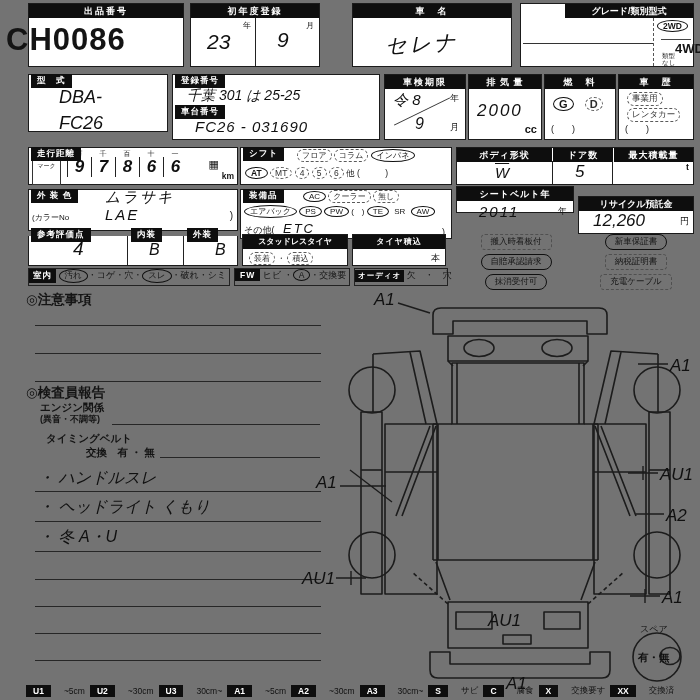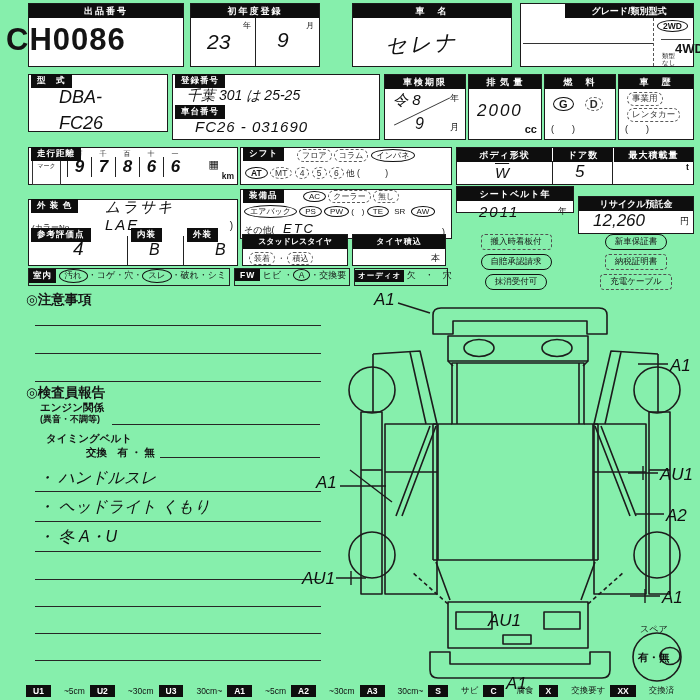--- a/index.html
+++ b/index.html
@@ -1,16 +1,16 @@
 <!DOCTYPE html>
 <html><head>
 <meta charset="utf-8">
 <style>
   html,body{margin:0;padding:0;background:#e8e8e8;}
-  .sheet{position:relative;width:700px;height:700px;background:#86efac;overflow:hidden;
+  .sheet{position:relative;width:700px;height:700px;background:#737373;overflow:hidden;
          font-family:"Liberation Sans","DejaVu Sans",sans-serif;color:#141414;}
   .abs{position:absolute;}
   .box{position:absolute;border:1.6px solid #1b1b1b;background:#fff;box-sizing:border-box;}
   .bar{background:#0e0e0e;color:#fff;font-size:9px;font-weight:bold;text-align:center;
        height:14px;line-height:14px;letter-spacing:2px;}
   .tag{position:absolute;background:#0e0e0e;color:#fff;font-size:8.5px;font-weight:bold;
        padding:1px 6px;letter-spacing:1px;white-space:nowrap;z-index:3;}
   .hand{font-style:italic;color:#101010;}
   .circ{display:inline-block;border:1.7px solid #101010;border-radius:50%;padding:0 5px;}
   .dashopt{display:inline-block;border:1px dashed #5a5a5a;border-radius:8px;padding:0 4px;color:#2e2e2e;}
@@ -167,21 +167,21 @@
       <div class="bar" style="flex:0 0 60px;border-left:1px solid #fff;letter-spacing:1px;">ドア数</div>
       <div class="bar" style="flex:1;border-left:1px solid #fff;letter-spacing:1px;">最大積載量</div>
     </div>
     <div class="abs" style="left:95px;top:13px;bottom:0;border-left:1.2px solid #222;"></div>
     <div class="abs" style="left:155px;top:13px;bottom:0;border-left:1.2px solid #222;"></div>
     <div class="abs hand" style="left:38px;top:16px;font-size:15px;text-decoration:overline;">W</div>
     <div class="abs hand" style="left:118px;top:14px;font-size:17px;">5</div>
     <div class="abs" style="right:4px;top:14px;font-size:9px;font-weight:bold;">t</div>
   </div>
 
-  <div class="box" style="left:28px;top:199px;width:210px;height:42px;text-align:right;">
+  <div class="box" style="left:28px;top:189px;width:210px;height:42px;text-align:right;">
     <div class="tag" style="left:2px;top:-1px;">外 装 色</div>
     <div class="abs hand" style="left:76px;top:-2px;font-size:15px;letter-spacing:2px;">ムラサキ</div>
     <div class="abs" style="left:3px;top:22px;font-size:8px;">(カラーNo</div>
     <div class="abs hand" style="left:76px;top:16px;font-size:15px;letter-spacing:2px;">LAE</div>
     <div class="abs" style="right:4px;top:20px;font-size:10px;">)</div>
   </div>
 
   <div class="box" style="left:240px;top:189px;width:212px;height:50px;">
     <div class="tag" style="left:2px;top:-1px;">装備品</div>
     <div class="abs" style="left:62px;top:0;font-size:8px;white-space:nowrap;">

